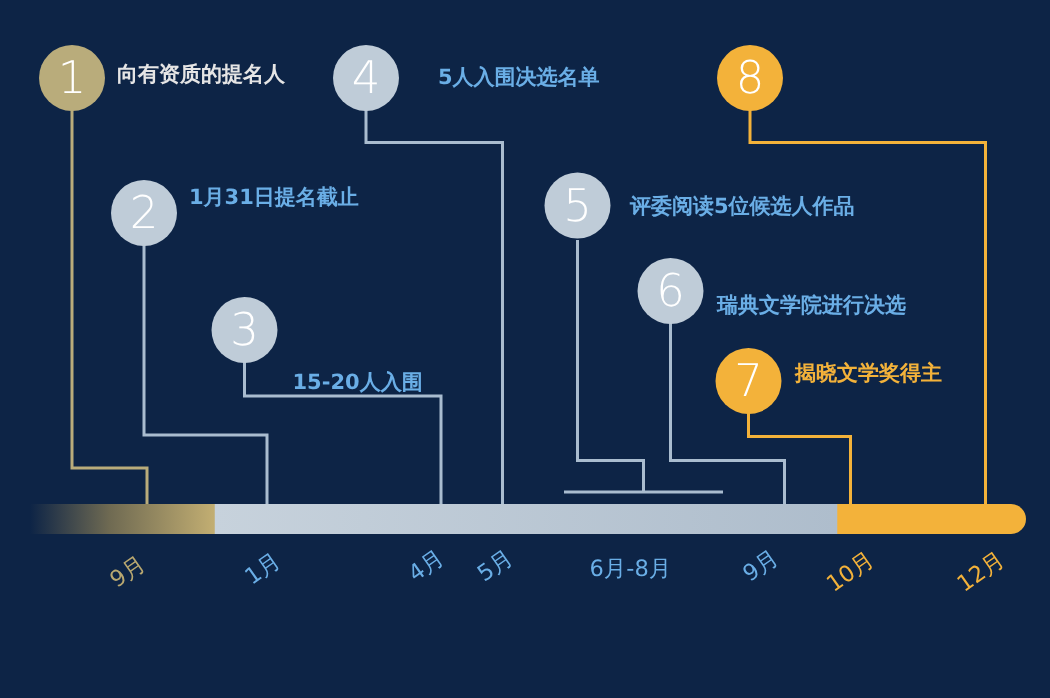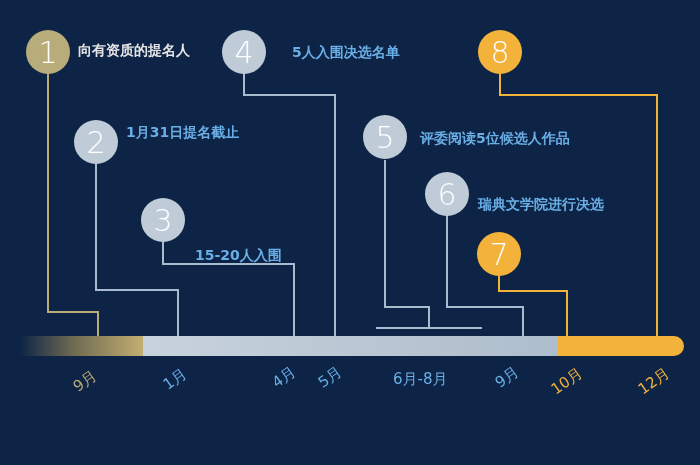--- a/index.html
+++ b/index.html
@@ -87,20 +87,21 @@
   <div class="circle grey" style="left:222px;top:30px;">4</div>
   <div class="label blue" style="left:292px;top:42px;">5人入围决选名单</div>
 
   <div class="circle grey" style="left:363px;top:115px;">5</div>
   <div class="label blue" style="left:420px;top:128px;">评委阅读5位候选人作品</div>
 
   <div class="circle grey" style="left:425px;top:172px;">6</div>
   <div class="label blue" style="left:478px;top:182px;margin-top:12px;">瑞典文学院进行决选</div>
 
   <div class="circle amber" style="left:477px;top:232px;">7</div>
+  <div class="label amber" style="left:530px;top:239px;">揭晓文学奖得主</div>
 
   <div class="circle amber" style="left:478px;top:30px;">8</div>
 
   <div class="bar"></div>
 
   <div class="tick gold" style="left:73px;top:372px;">9月</div>
   <div class="tick blue" style="left:163px;top:370px;">1月</div>
   <div class="tick blue" style="left:272px;top:368px;">4月</div>
   <div class="tick blue" style="left:318px;top:368px;">5月</div>
   <div class="tick blue flat" style="left:393px;top:370px;">6月-8月</div>

